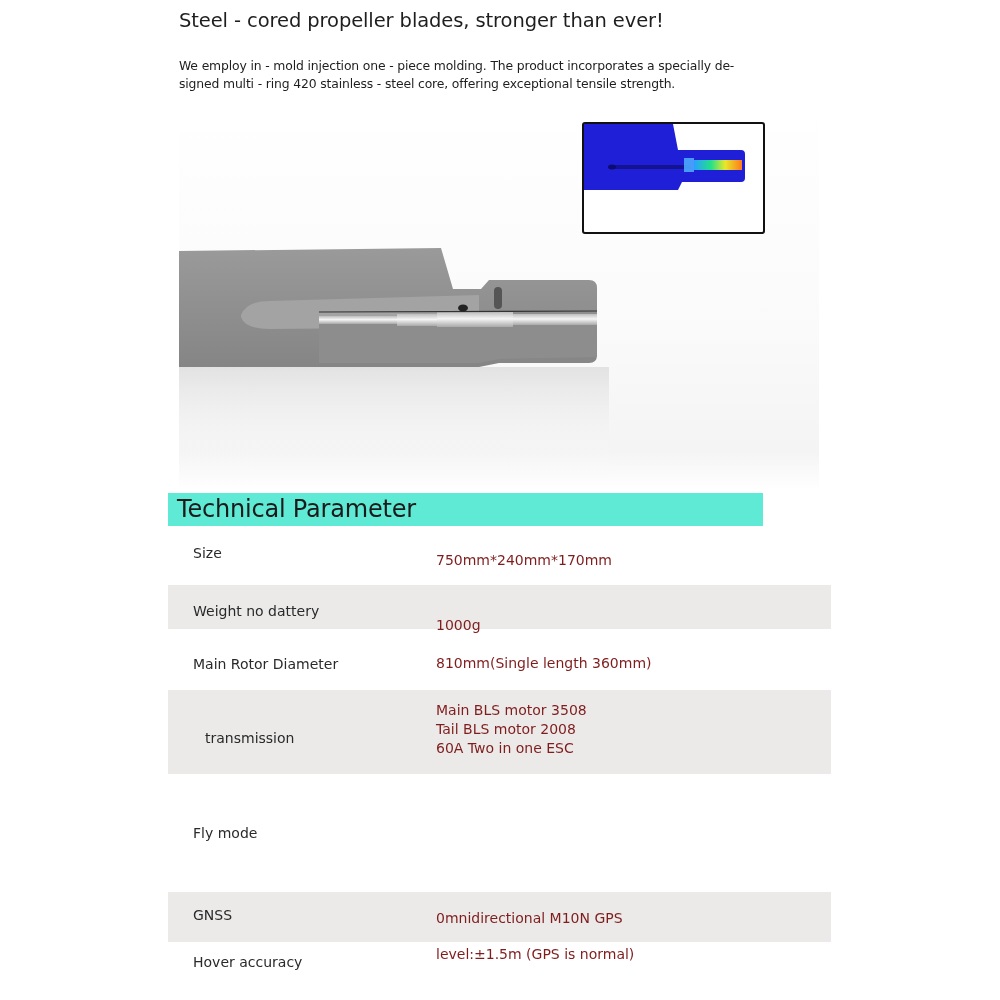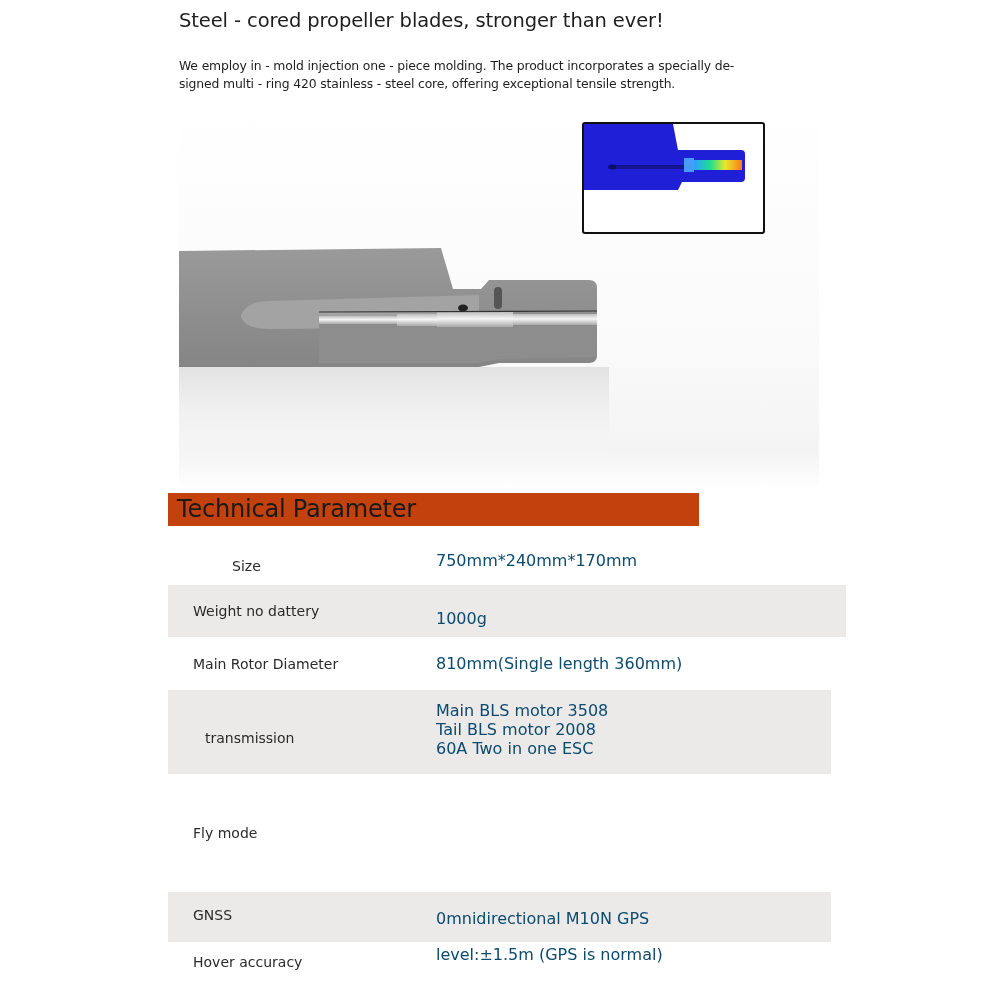--- a/index.html
+++ b/index.html
@@ -48,23 +48,23 @@
       height: 385px;
       background: linear-gradient(180deg, #ffffff 0%, #fafafa 60%, #f4f4f4 90%, #ffffff 100%);
     }
     .figure svg { position: absolute; left: 0; top: 0; }
 
     
     .tech-header {
       position: absolute;
       left: 168px;
       top: 493px;
-      width: 531px;
+      width: 595px;
       height: 33px;
-      background: #c2410c;
+      background: #5eead4;
     }
     .tech-header h2 {
       margin: 0;
       position: absolute;
       left: 9px;
       top: 0px;
       font-size: 24px;
       line-height: 33px;
       font-weight: normal;
       color: #1a1a1a;
@@ -80,23 +80,23 @@
     .row .label {
       position: absolute;
       left: 25px;
       font-size: 14px;
       color: #2a2a2a;
       white-space: nowrap;
     }
     .row .value {
       position: absolute;
       left: 268px;
-      font-size: 16px;
+      font-size: 14px;
       line-height: 19px;
-      color: #0c4a6e;
+      color: #7f1d1d;
       white-space: nowrap;
     }
     .row .value span { display: block; }
   </style>
 </head>
 <body>
 
 <h1 class="headline">Steel - cored propeller blades, stronger than ever!</h1>
 
 <p class="intro">
@@ -155,29 +155,29 @@
       <rect x="515" y="55" width="48" height="10" fill="url(#heatGrad)"></rect>
     </g>
   </svg>
 </div>
 
 <div class="tech-header">
   <h2>Technical Parameter</h2>
 </div>
 
 <div class="row" style="top:526px;height:59px;">
-  <div class="label" style="top:32px;margin-left:39px;">Size</div>
+  <div class="label" style="top:19px;">Size</div>
   <div class="value" style="top:25px;">
     <span>750mm*240mm*170mm</span>
   </div>
 </div>
 
-<div class="row gray" style="top:585px;height:52px;padding-left:15px;">
+<div class="row gray" style="top:585px;height:44px;">
   <div class="label" style="top:18px;">Weight no dattery</div>
-  <div class="value" style="top:24px;text-align:center;">
+  <div class="value" style="top:31px;text-align:center;">
     <span>1000g</span>
   </div>
 </div>
 
 <div class="row" style="top:636px;height:46px;">
   <div class="label" style="top:20px;">Main Rotor Diameter</div>
   <div class="value" style="top:18px;">
     <span>810mm(Single length 360mm)</span>
   </div>
 </div>

